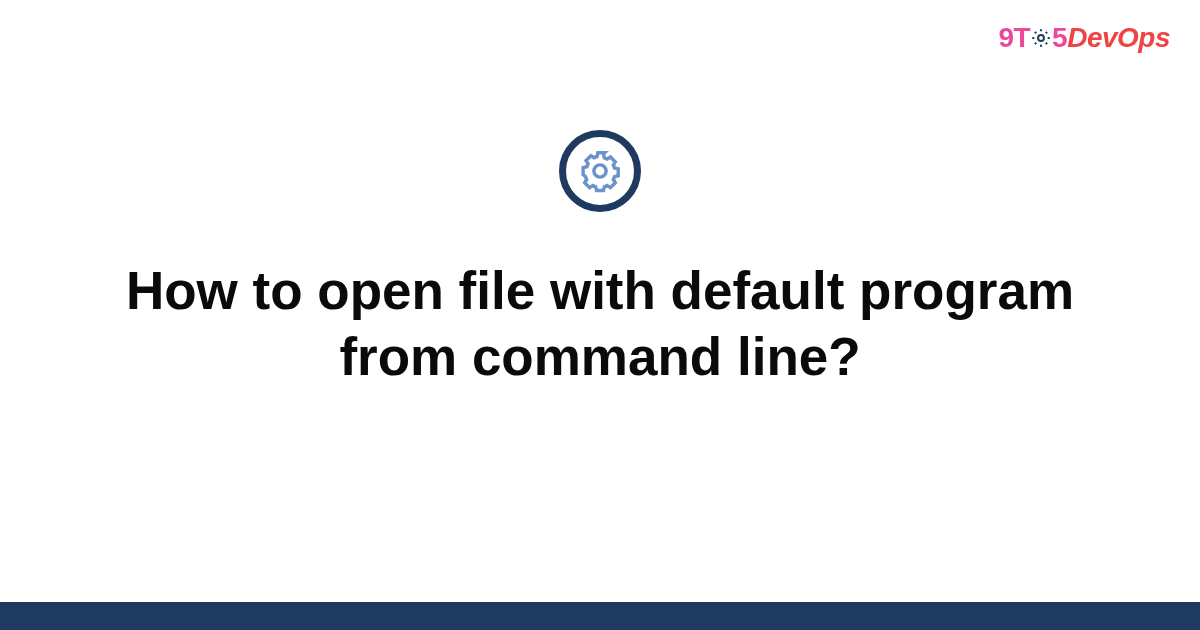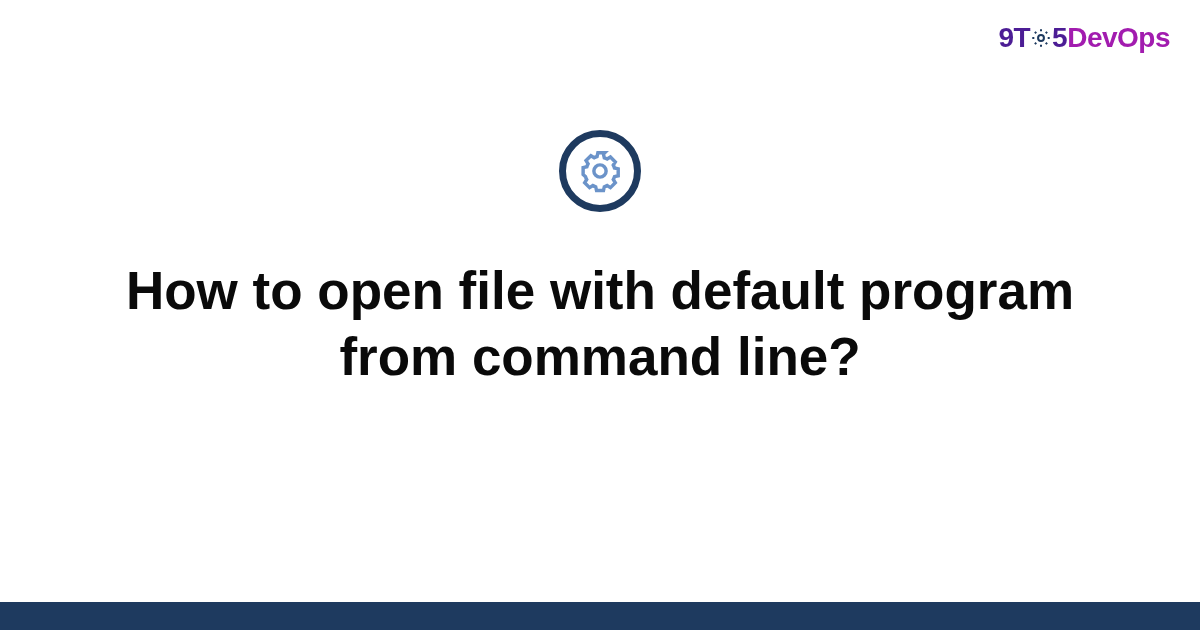--- a/index.html
+++ b/index.html
@@ -17,25 +17,26 @@
     }
     .logo {
       position: absolute;
       top: 22px;
       right: 30px;
       font-size: 28px;
       font-weight: 600;
       letter-spacing: -0.5px;
     }
     .logo-dark {
-      color: #4c1d95;
+      color: #ec4899;
       margin-top: 8px;
     }
     .logo-light {
-      color: #a21caf;
+      color: #ef4444;
+      font-style: italic;
     }
     .logo-gear {
       display: inline-flex;
       vertical-align: middle;
       position: relative;
       top: -2px;
     }
     .center-icon {
       position: absolute;
       top: 130px;

